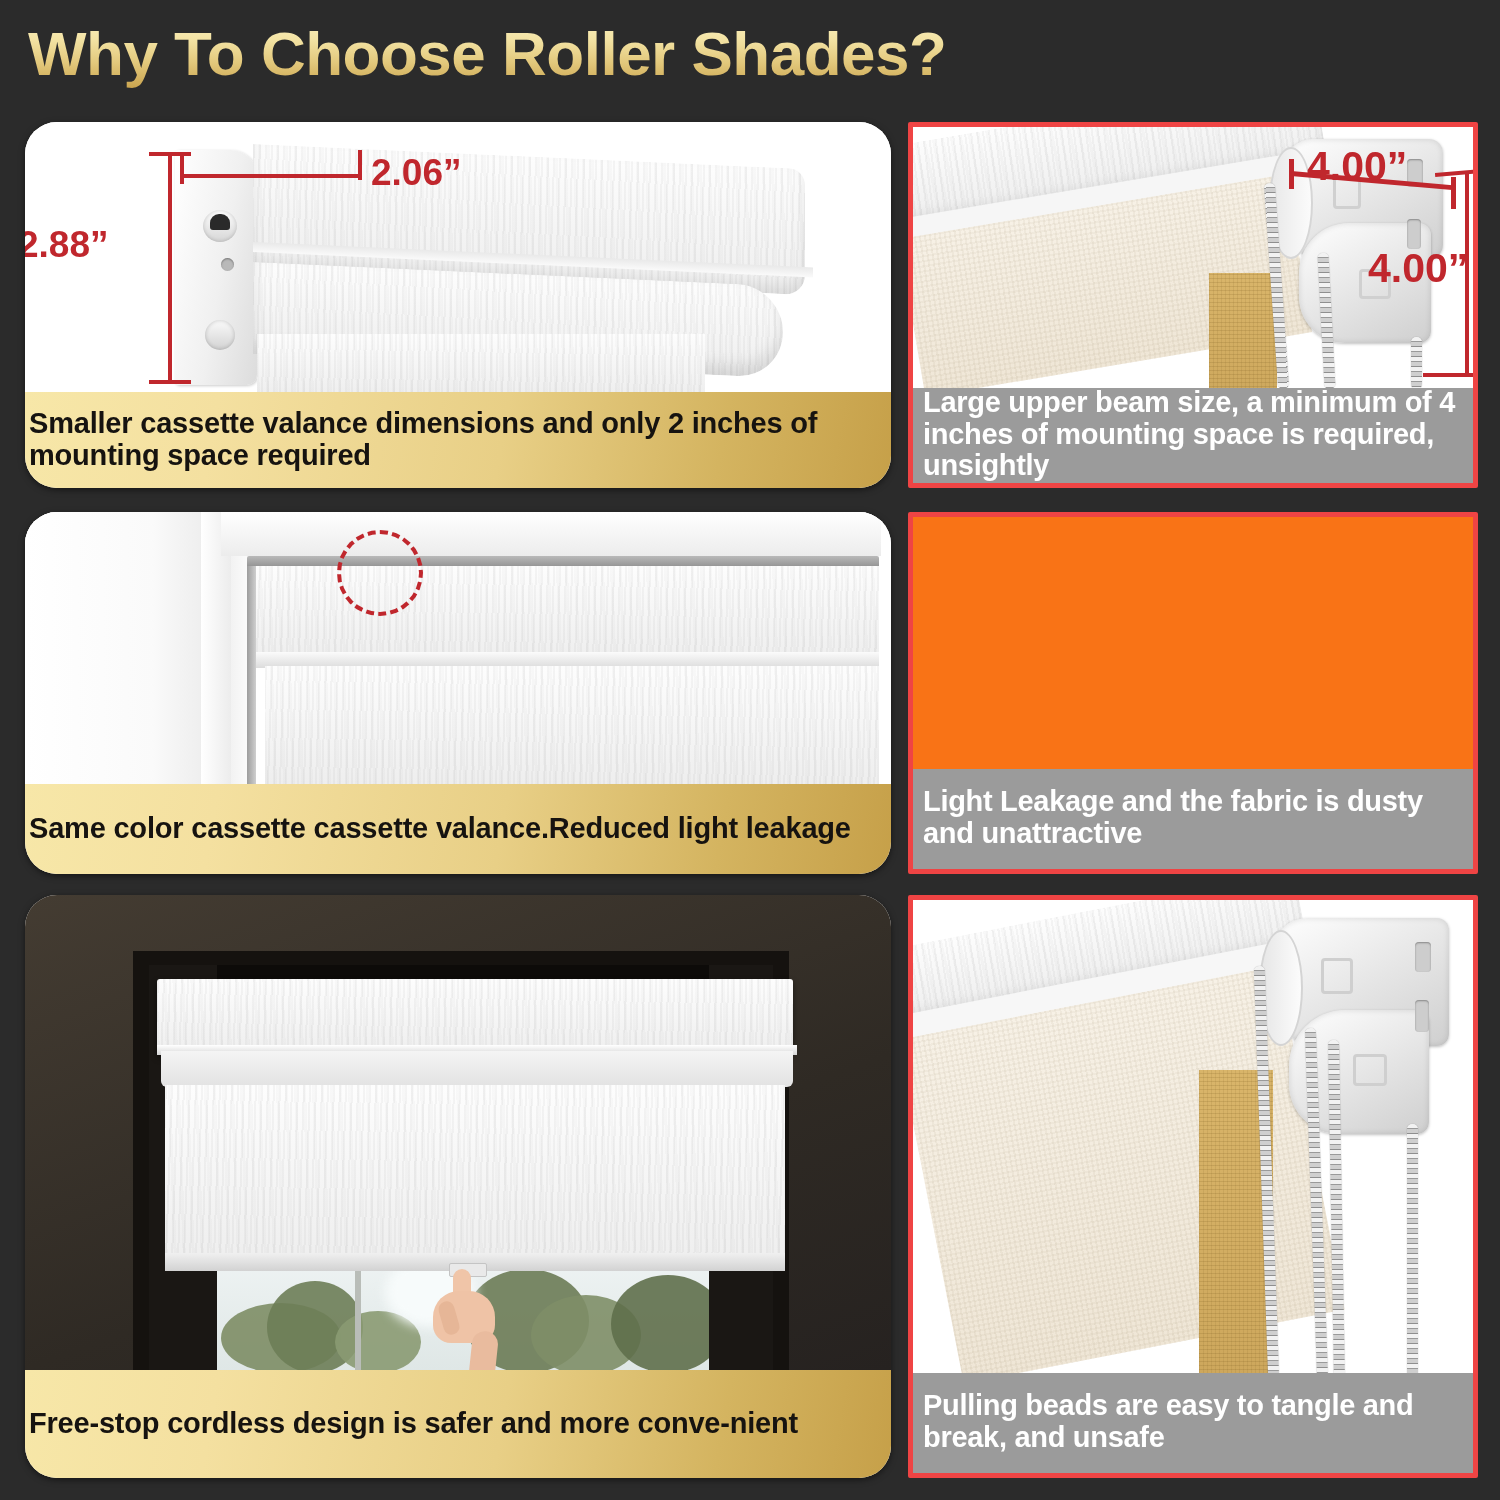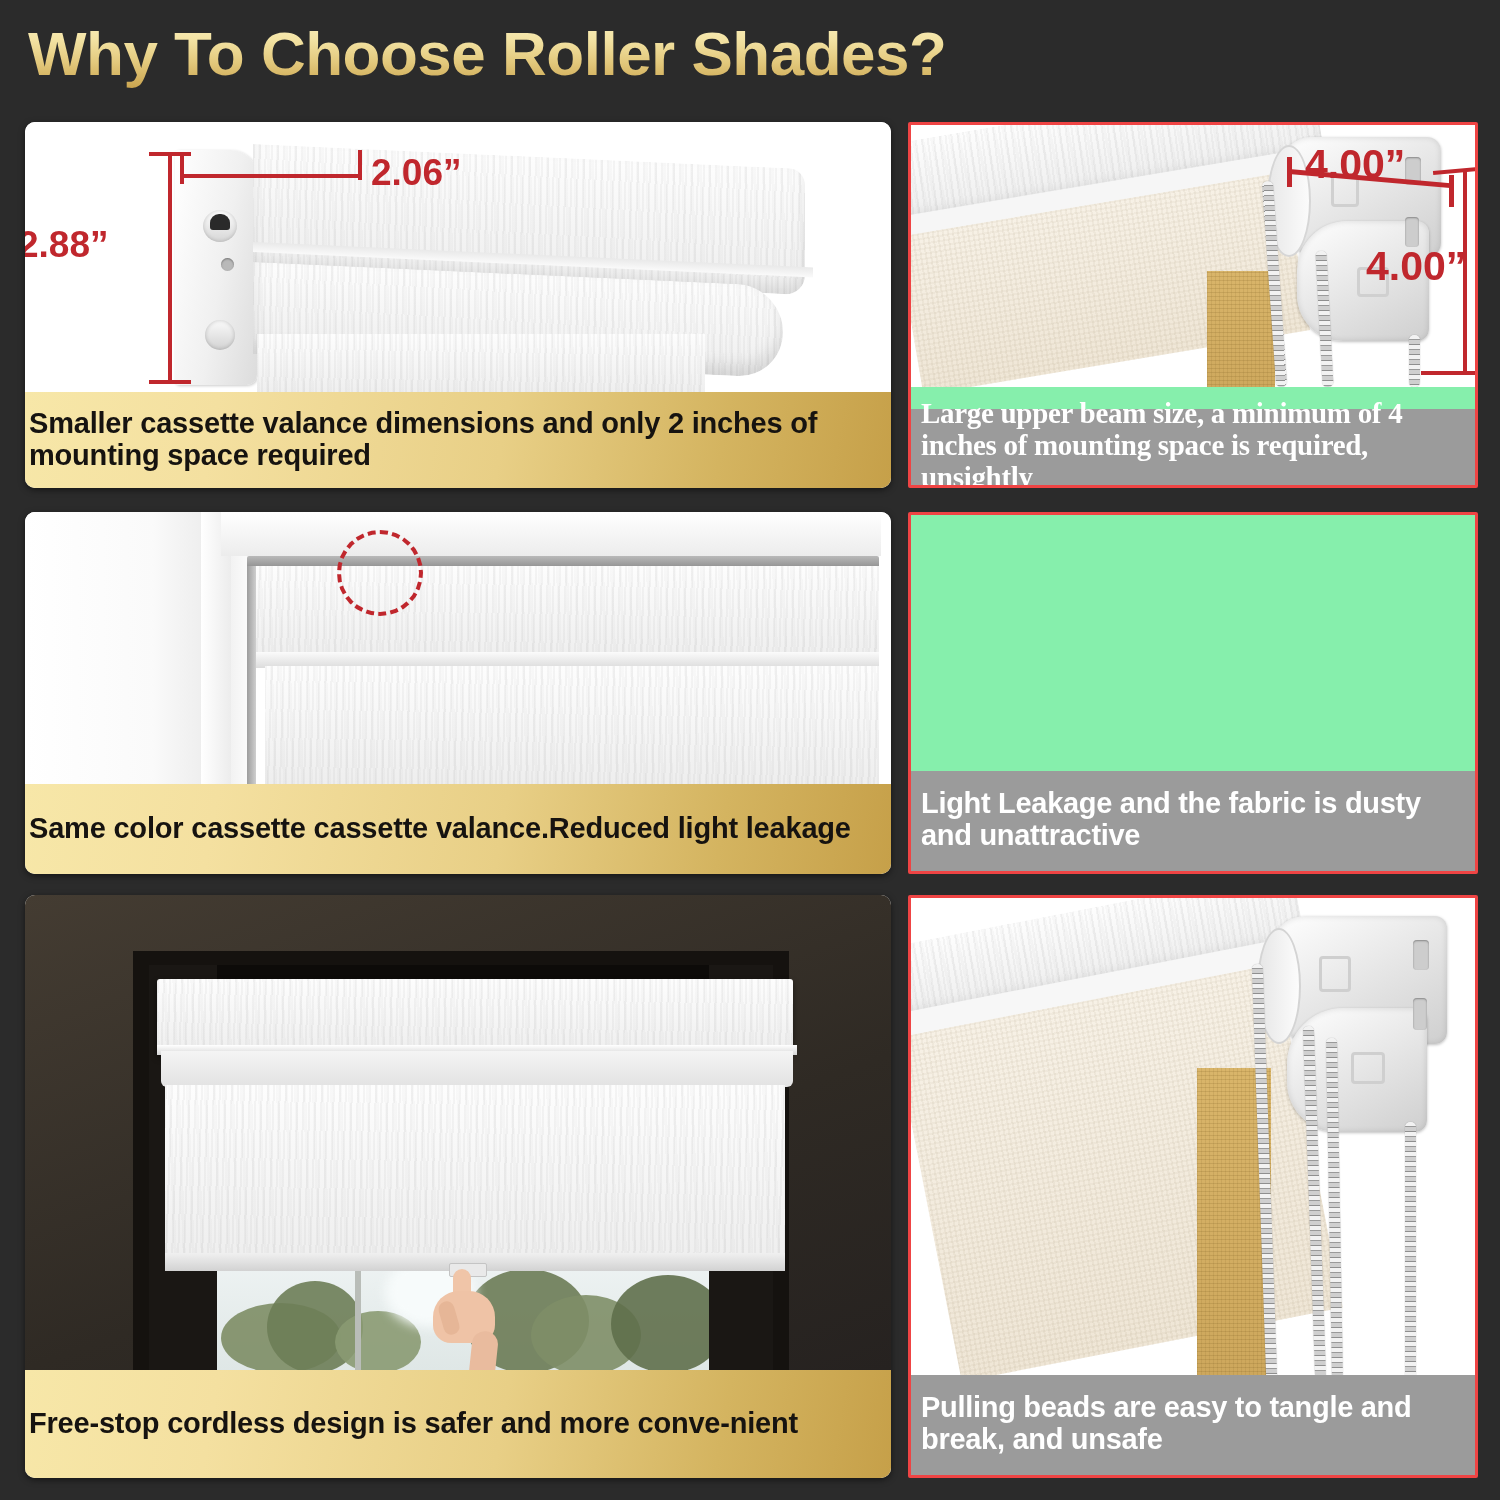--- a/index.html
+++ b/index.html
@@ -16,22 +16,22 @@
     position:absolute; left:28px; top:18px;
     font-size:62px; font-weight:bold; letter-spacing:-0.5px;
     background:linear-gradient(180deg,#fbf0c0 0%,#f3e3a4 30%,#e3c97d 62%,#c9a34d 100%);
     -webkit-background-clip:text; background-clip:text;
     -webkit-text-fill-color:transparent; color:#e0c378;
     white-space:nowrap;
   }
 
   
   .panel{ position:absolute; overflow:hidden; }
-  .panel.good{ border-radius:10px; background:#ffffff; box-shadow:0 2px 6px rgba(0,0,0,.5); }
-  .panel.bad{ border-radius:2px; background:#86efac; border:3px solid #ef4444; box-sizing:border-box; }
+  .panel.good{ border-radius:32px; background:#ffffff; box-shadow:0 2px 6px rgba(0,0,0,.5); }
+  .panel.bad{ border-radius:2px; background:#f97316; border:5px solid #ef4444; box-sizing:border-box; }
 
   .photo{ position:absolute; left:0; right:0; top:0; overflow:hidden; }
 
   
   .cap{
     position:absolute; left:0; right:0; bottom:0;
     box-sizing:border-box;
     display:flex; align-items:center;
   }
   .cap.gold{
@@ -168,21 +168,21 @@
     <div class="rline" style="left:376px;top:32px;width:5px;height:30px;"></div>
     <div class="rline" style="left:538px;top:50px;width:5px;height:32px;"></div>
     <div class="rtext" style="left:394px;top:16px;font-size:41px;">4.00”</div>
 
     <div class="rline" style="left:552px;top:46px;width:4px;height:204px;"></div>
     <div class="rline" style="left:522px;top:44px;width:46px;height:4px;transform:rotate(-5deg);"></div>
     <div class="rline" style="left:510px;top:246px;width:58px;height:4px;"></div>
     <div class="rtext" style="left:455px;top:118px;font-size:41px;">4.00”</div>
   </div>
 
-  <div class="cap gray" style="height:76px;font-family:Liberation Serif, serif;">
+  <div class="cap gray" style="height:95px;">
     <p>Large upper beam size, a minimum of 4 inches of mounting space is required, unsightly</p>
   </div>
 </div>
 
 <div class="panel good" style="left:25px;top:512px;width:866px;height:362px;">
 
   <div class="photo" style="height:272px;background:#ffffff;">
 
     <div style="position:absolute;left:0;top:0;width:182px;height:272px;
          background:linear-gradient(90deg,#ffffff,#fafafa 70%,#ededed);"></div>

